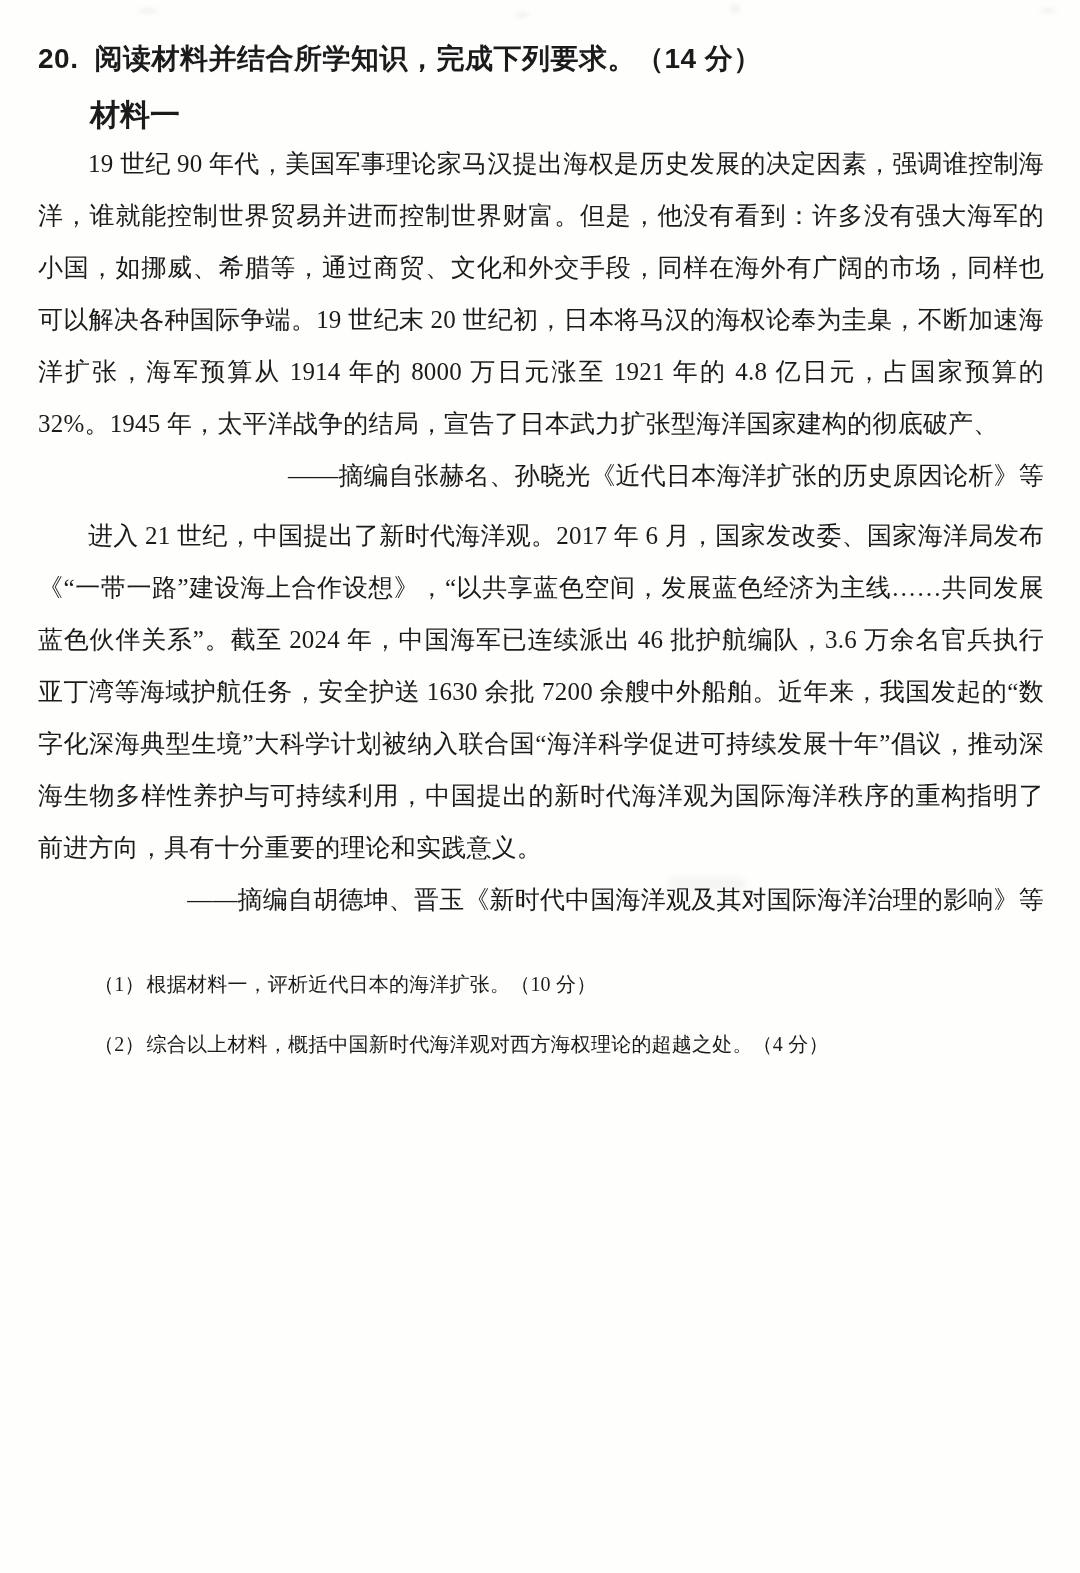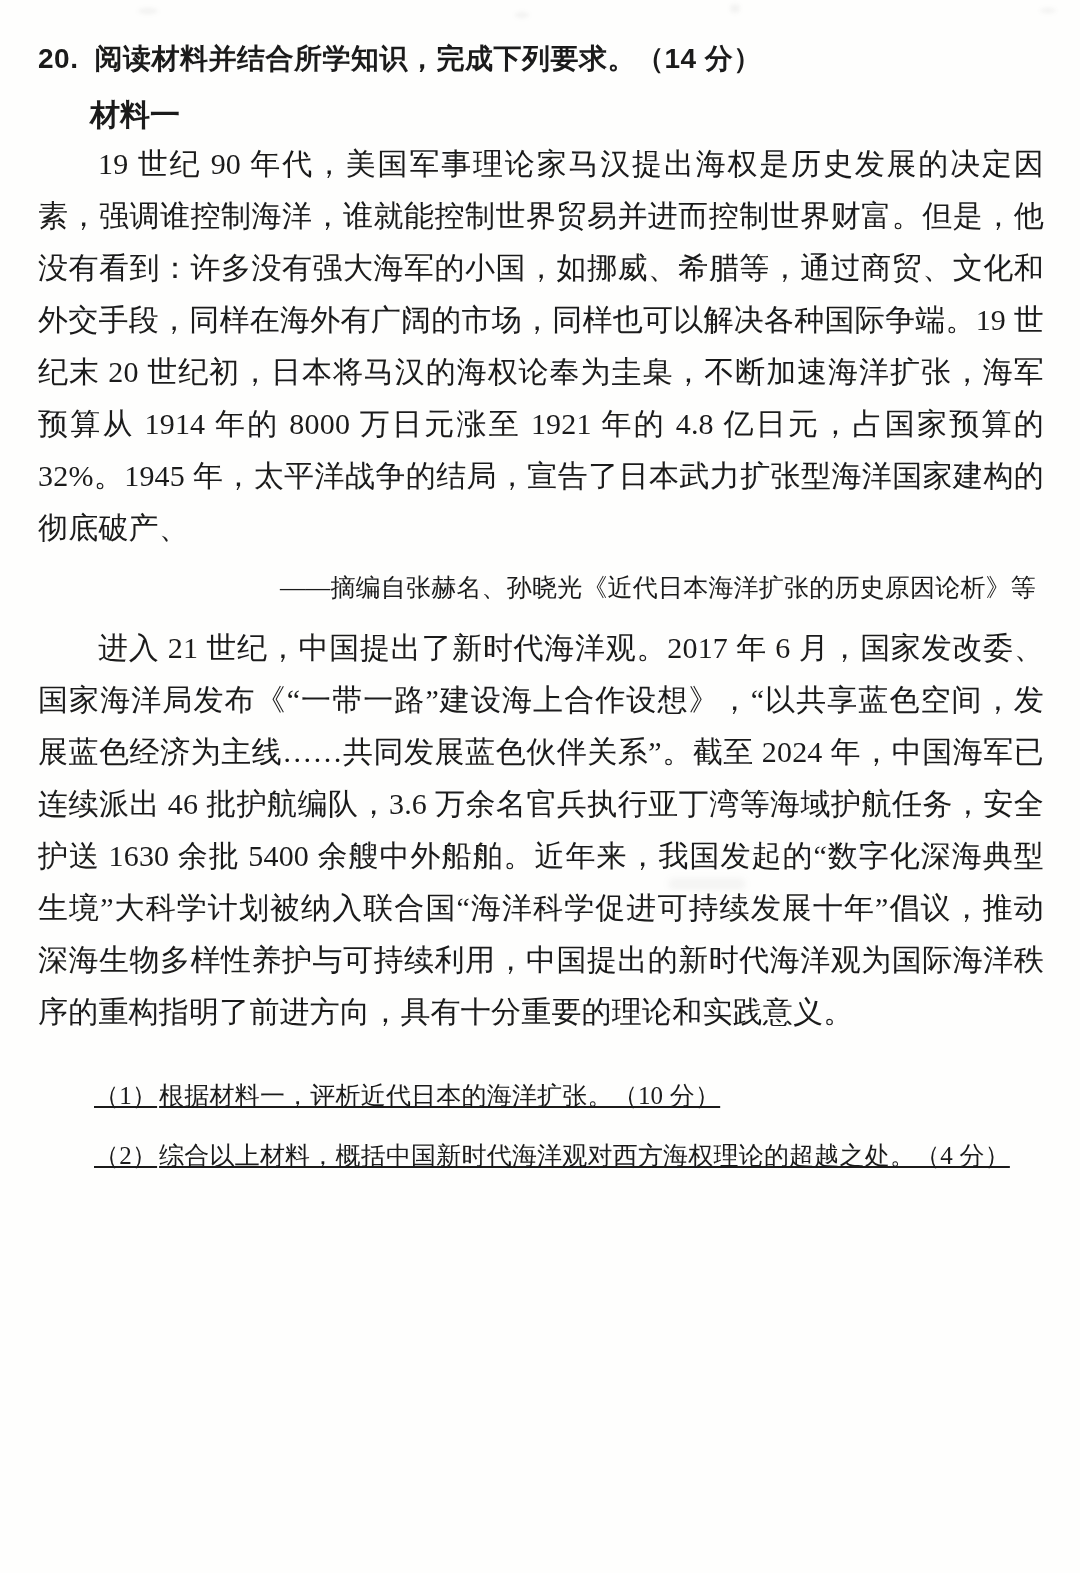--- a/index.html
+++ b/index.html
@@ -32,40 +32,39 @@
     margin-right: 16px;
   }
   .mat-heading {
     font-family: "Liberation Sans", sans-serif;
     font-weight: 700;
     font-size: 30px;
     line-height: 30px;
     margin: 22px 0 6px 52px;
   }
   .body-para {
-    font-size: 30px;
+    font-size: 25px;
     line-height: 52px;
     text-align: justify;
     text-indent: 2em;
     margin: 8px 0 0 0;
     letter-spacing: 0.2px;
   }
   .attribution {
     font-size: 25px;
     line-height: 52px;
     text-align: right;
-    margin: 8px;
+    margin: 0;
     letter-spacing: 0.2px;
   }
   .subq {
-    font-size: 25px;
+    font-size: 20px;
     line-height: 36px;
     margin: 0 0 0 56px;
     letter-spacing: 0.2px;
-    text-decoration: underline;
   }
   .subq-first { margin-top: 40px; }
   .subq-second { margin-top: 24px; }
   .subq .subq-label { margin-right: 2px; }
 
   
   .artifact {
     position: absolute;
     background: rgba(80, 80, 80, 0.07);
     border-radius: 50%;
@@ -93,22 +92,23 @@
     <span class="qnum">20.</span><span>阅读材料并结合所学知识，完成下列要求。（14 分）</span>
   </div>
 
   <div class="mat-heading">材料一</div>
 
   <p class="body-para">19 世纪 90 年代，美国军事理论家马汉提出海权是历史发展的决定因素，强调谁控制海洋，谁就能控制世界贸易并进而控制世界财富。但是，他没有看到：许多没有强大海军的小国，如挪威、希腊等，通过商贸、文化和外交手段，同样在海外有广阔的市场，同样也可以解决各种国际争端。19 世纪末 20 世纪初，日本将马汉的海权论奉为圭臬，不断加速海洋扩张，海军预算从 1914 年的 8000 万日元涨至 1921 年的 4.8 亿日元，占国家预算的 32%。1945 年，太平洋战争的结局，宣告了日本武力扩张型海洋国家建构的彻底破产、</p>
 
   <p class="attribution">——摘编自张赫名、孙晓光《近代日本海洋扩张的历史原因论析》等</p>
 
 
-  <p class="body-para">进入 21 世纪，中国提出了新时代海洋观。2017 年 6 月，国家发改委、国家海洋局发布《“一带一路”建设海上合作设想》，“以共享蓝色空间，发展蓝色经济为主线……共同发展蓝色伙伴关系”。截至 2024 年，中国海军已连续派出 46 批护航编队，3.6 万余名官兵执行亚丁湾等海域护航任务，安全护送 1630 余批 5400 余艘中外船舶。近年来，我国发起的“数字化深海典型生境”大科学计划被纳入联合国“海洋科学促进可持续发展十年”倡议，推动深海生物多样性养护与可持续利用，中国提出的新时代海洋观为国际海洋秩序的重构指明了前进方向，具有十分重要的理论和实践意义。</p>
+  <p class="body-para">进入 21 世纪，中国提出了新时代海洋观。2017 年 6 月，国家发改委、国家海洋局发布《“一带一路”建设海上合作设想》，“以共享蓝色空间，发展蓝色经济为主线……共同发展蓝色伙伴关系”。截至 2024 年，中国海军已连续派出 46 批护航编队，3.6 万余名官兵执行亚丁湾等海域护航任务，安全护送 1630 余批 7200 余艘中外船舶。近年来，我国发起的“数字化深海典型生境”大科学计划被纳入联合国“海洋科学促进可持续发展十年”倡议，推动深海生物多样性养护与可持续利用，中国提出的新时代海洋观为国际海洋秩序的重构指明了前进方向，具有十分重要的理论和实践意义。</p>
 
+  <p class="attribution">——摘编自胡德坤、晋玉《新时代中国海洋观及其对国际海洋治理的影响》等</p>
 
   <p class="subq subq-first">
     <span class="subq-label">（1）</span><span>根据材料一，评析近代日本的海洋扩张。（10 分）</span>
   </p>
 
   <p class="subq subq-second">
     <span class="subq-label">（2）</span><span>综合以上材料，概括中国新时代海洋观对西方海权理论的超越之处。（4 分）</span>
   </p>
 
 </div>

